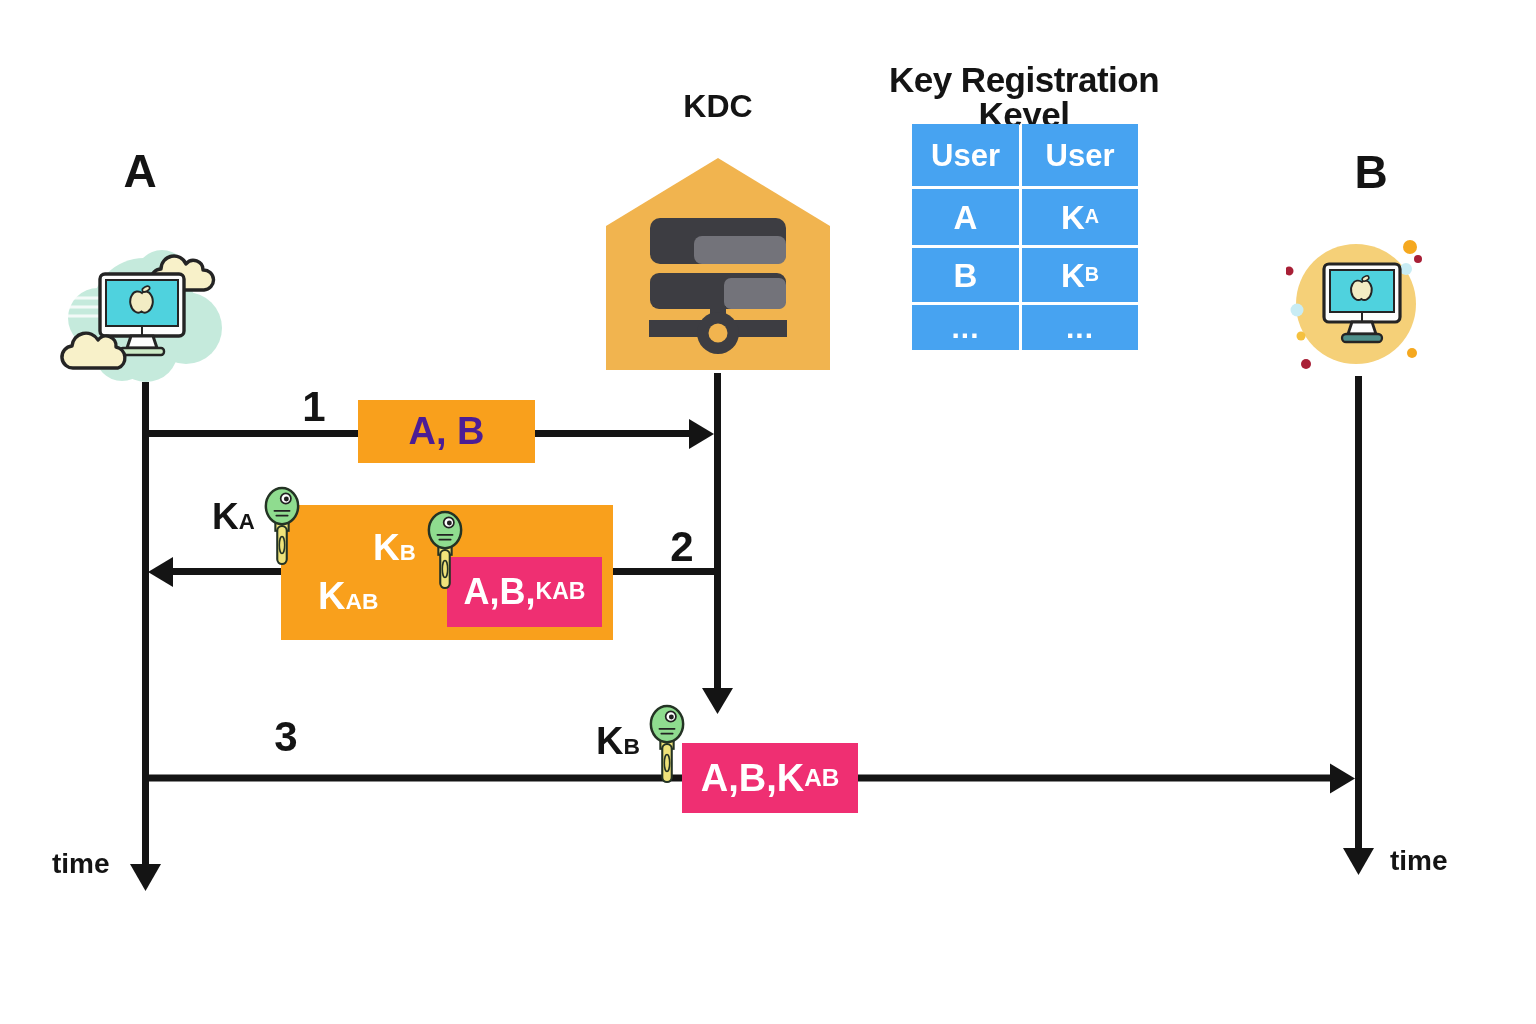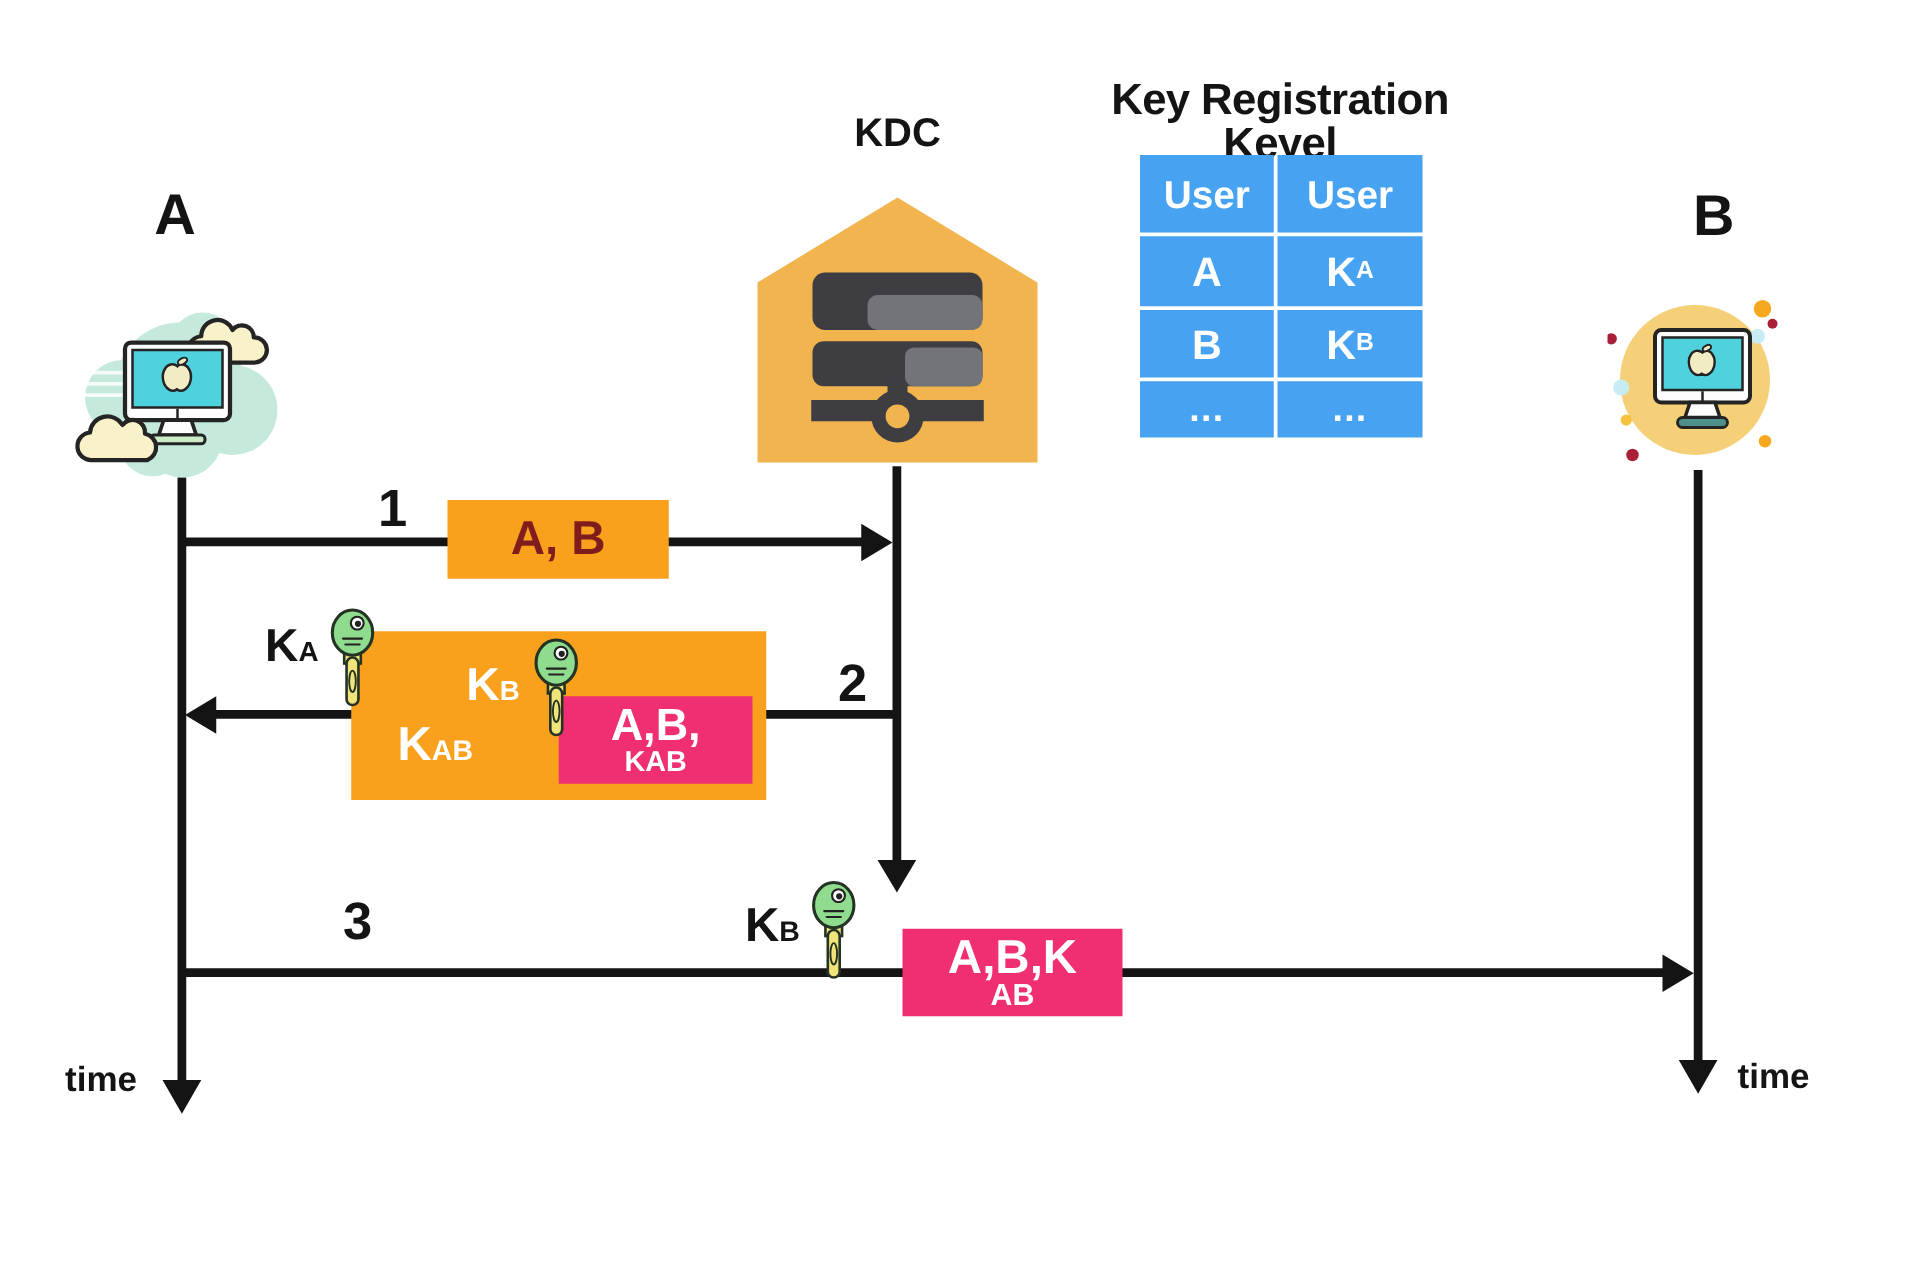--- a/index.html
+++ b/index.html
@@ -27,27 +27,27 @@
   }
   .reg-cell{
     background:#47A3F1;color:#ffffff;display:flex;align-items:center;justify-content:center;
     font-size:33px;line-height:1;
   }
   .reg-cell.head{font-size:31px;}
   .reg-cell.dots{font-size:30px;letter-spacing:1px;}
 
   
   .box-orange{background:#F9A01C;position:absolute;display:flex;align-items:center;justify-content:center;}
-  .msg1-box{left:358px;top:400px;width:177px;height:63px;color:#7f1d1d;font-size:38px;}
+  .msg1-box{left:358px;top:400px;width:177px;height:63px;color:#4c1d95;font-size:38px;}
   .msg2-box{left:281px;top:505px;width:332px;height:135px;}
   .msg2-kb{position:absolute;left:92px;top:24px;color:#fff;font-size:37px;line-height:1;}
   .msg2-kab{position:absolute;left:37px;top:72px;color:#fff;font-size:38px;line-height:1;}
-  .pink{background:#EF2F72;color:#fff;display:flex;align-items:center;justify-content:center;line-height:1;flex-direction:column;}
+  .pink{background:#EF2F72;color:#fff;display:flex;align-items:center;justify-content:center;line-height:1;}
   .pink2{position:absolute;left:166px;top:52px;width:155px;height:70px;font-size:36px;}
-  .pink3{left:682px;top:743px;width:176px;height:70px;font-size:38px;position:absolute;margin-left:40px;}
+  .pink3{left:682px;top:743px;width:176px;height:70px;font-size:38px;position:absolute;}
   .kb3-label{left:596px;top:722px;font-size:38px;position:absolute;line-height:1;}
 
   .z1{z-index:1}.z2{z-index:2}.z3{z-index:3}
 </style>
 </head>
 <body>
 
 <div class="canvas">
 
   <svg class="abs z1" width="1536" height="1024" viewBox="0 0 1536 1024" style="left:0;top:0">

